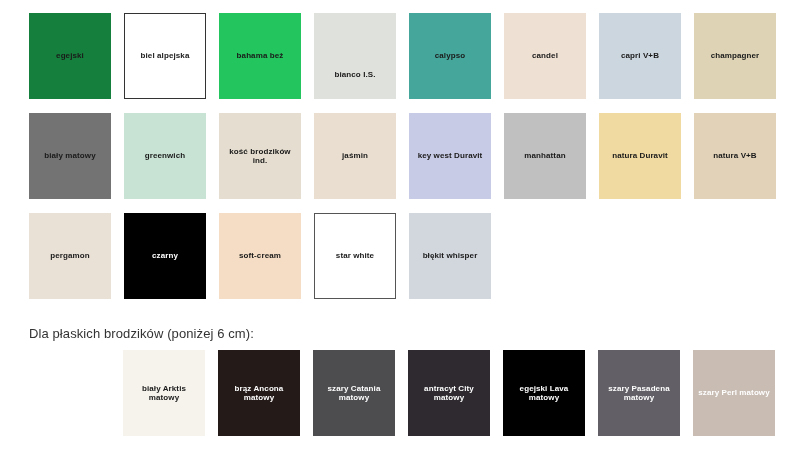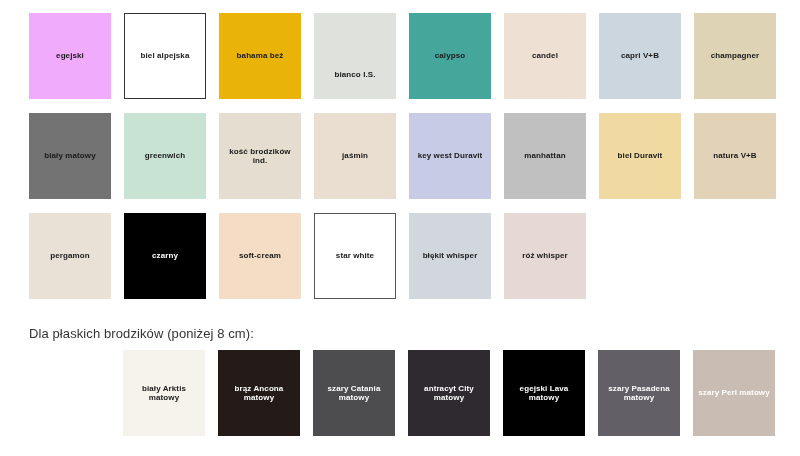--- a/index.html
+++ b/index.html
@@ -70,27 +70,27 @@
     height: 90px;
   }
 </style>
 </head>
 <body>
 
 <div class="palette">
 
   <div class="swatch-grid">
       <div class="swatch-row">
-        <div class="swatch" style="background: #f0abfc;">
+        <div class="swatch" style="background: #15803d;">
           <span class="swatch-label" style="color: rgb(26, 26, 26);">egejski</span>
         </div>
         <div class="swatch" style="background: rgb(255, 255, 255); border: 1px solid rgb(51, 51, 51);">
           <span class="swatch-label" style="color: rgb(26, 26, 26);">biel alpejska</span>
         </div>
-        <div class="swatch" style="background: #eab308; justify-content: center;">
+        <div class="swatch" style="background: #22c55e; justify-content: center;">
           <span class="swatch-label" style="color: rgb(26, 26, 26);">bahama beż</span>
         </div>
         <div class="swatch" style="background: rgb(223, 225, 220);">
           <span class="swatch-label" style="color: rgb(26, 26, 26); margin-top: 38px;">bianco I.S.</span>
         </div>
         <div class="swatch" style="background: rgb(69, 167, 156);">
           <span class="swatch-label" style="color: rgb(26, 26, 26);">calypso</span>
         </div>
         <div class="swatch" style="background: rgb(239, 224, 212);">
           <span class="swatch-label" style="color: rgb(26, 26, 26);">candel</span>
@@ -115,21 +115,21 @@
         <div class="swatch" style="background: rgb(233, 222, 208);">
           <span class="swatch-label" style="color: rgb(26, 26, 26);">jaśmin</span>
         </div>
         <div class="swatch" style="background: rgb(200, 203, 229);">
           <span class="swatch-label" style="color: rgb(26, 26, 26);">key west Duravit</span>
         </div>
         <div class="swatch" style="background: rgb(192, 192, 192);">
           <span class="swatch-label" style="color: rgb(26, 26, 26);">manhattan</span>
         </div>
         <div class="swatch" style="background: rgb(240, 218, 162);">
-          <span class="swatch-label" style="color: rgb(26, 26, 26);">biel Duravit</span>
+          <span class="swatch-label" style="color: rgb(26, 26, 26);">natura Duravit</span>
         </div>
         <div class="swatch" style="background: rgb(226, 211, 184);">
           <span class="swatch-label" style="color: rgb(26, 26, 26);">natura V+B</span>
         </div>
       </div>
       <div class="swatch-row">
         <div class="swatch" style="background: rgb(233, 224, 214);">
           <span class="swatch-label" style="color: rgb(26, 26, 26);">pergamon</span>
         </div>
         <div class="swatch" style="background: rgb(0, 0, 0);">
@@ -137,27 +137,24 @@
         </div>
         <div class="swatch" style="background: rgb(244, 221, 196);">
           <span class="swatch-label" style="color: rgb(26, 26, 26);">soft-cream</span>
         </div>
         <div class="swatch" style="background: rgb(255, 255, 255); border: 1px solid rgb(85, 85, 85);">
           <span class="swatch-label" style="color: rgb(26, 26, 26);">star white</span>
         </div>
         <div class="swatch" style="background: rgb(210, 215, 222);">
           <span class="swatch-label" style="color: rgb(26, 26, 26);">błękit whisper</span>
         </div>
-        <div class="swatch" style="background: rgb(229, 216, 213);">
-          <span class="swatch-label" style="color: rgb(26, 26, 26);">róż whisper</span>
-        </div>
       </div>
     </div>
 
-  <div class="flat-heading">Dla płaskich brodzików (poniżej 8 cm):</div>
+  <div class="flat-heading">Dla płaskich brodzików (poniżej 6 cm):</div>
 
   <div class="flat-grid">
       <div class="swatch-row">
         <div class="swatch" style="background: rgb(246, 243, 237);">
           <span class="swatch-label" style="color: rgb(26, 26, 26);">biały Arktis matowy</span>
         </div>
         <div class="swatch" style="background: rgb(36, 26, 24);">
           <span class="swatch-label" style="color: rgb(255, 255, 255);">brąz Ancona matowy</span>
         </div>
         <div class="swatch" style="background: rgb(77, 77, 80);">

